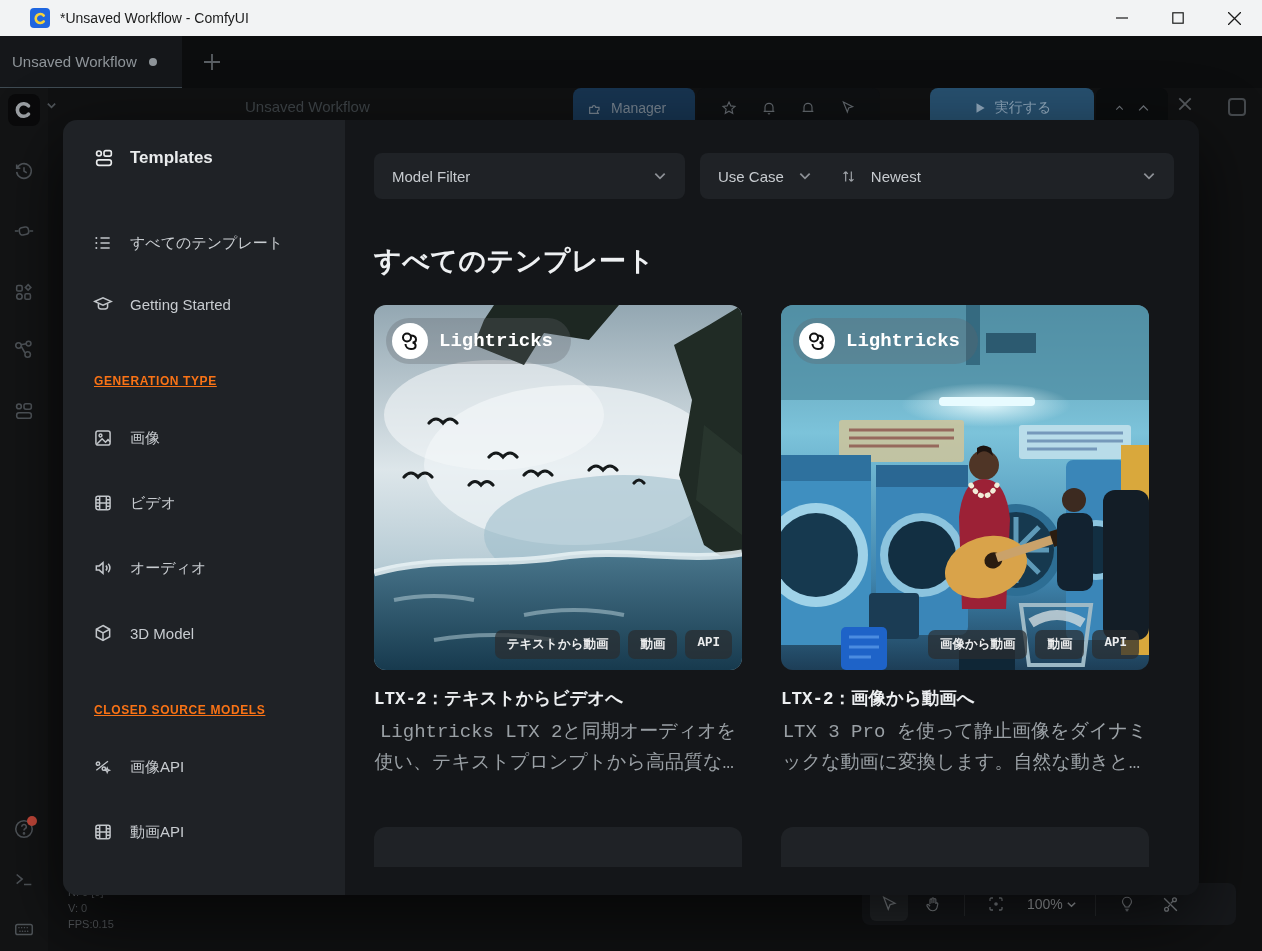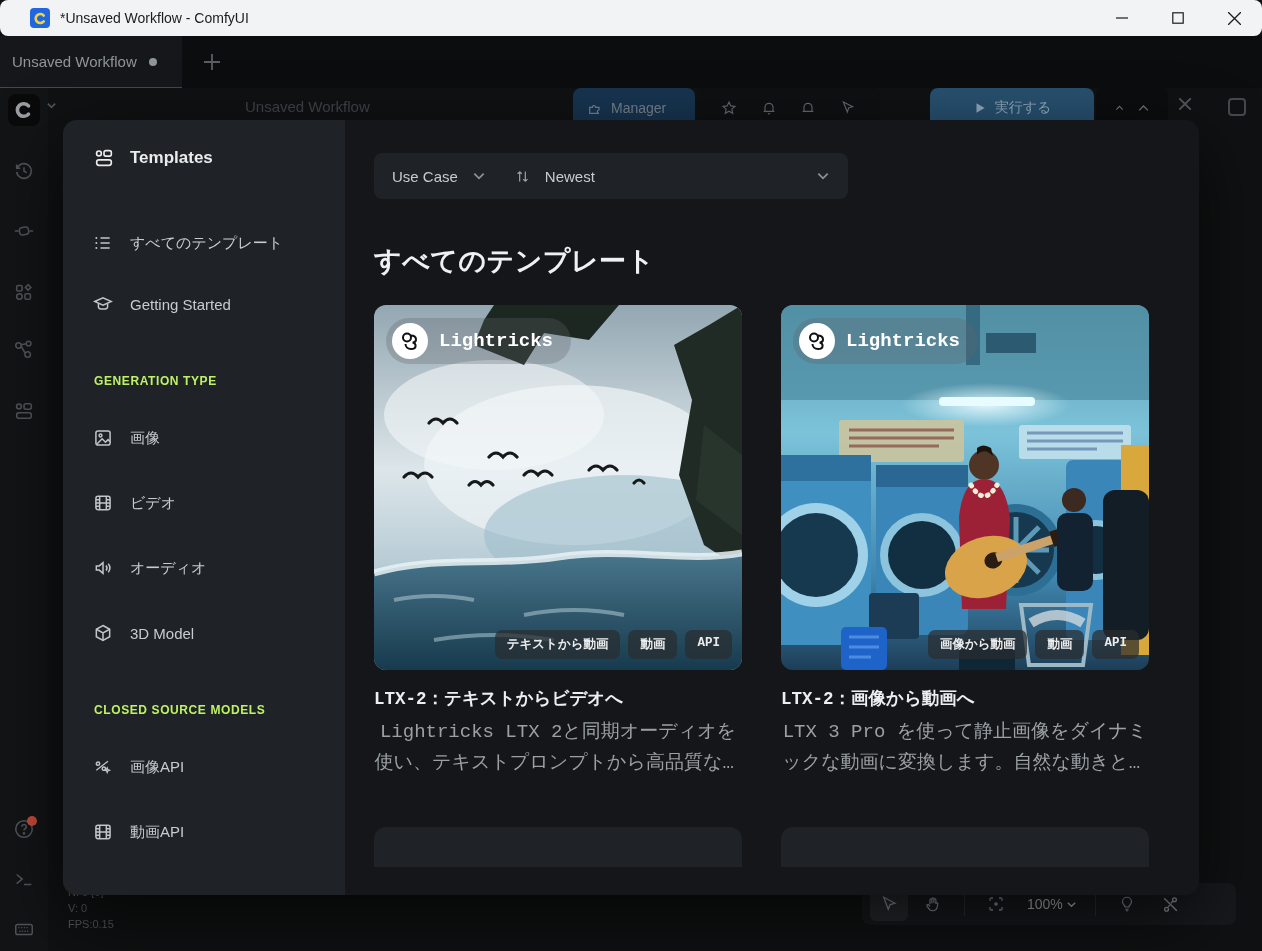--- a/index.html
+++ b/index.html
@@ -1,21 +1,21 @@
 <!DOCTYPE html>
 <html><head>
 <meta charset="utf-8">
 <style>
   * { margin:0; padding:0; box-sizing:border-box; }
   html,body { width:1262px; height:951px; overflow:hidden; background:#0f1011;
     font-family:"Liberation Sans","DejaVu Sans",sans-serif; }
 
   
   .titlebar { position:absolute; left:0; top:0; width:1262px; height:36px;
-    background:#f2f3f4; display:flex; align-items:center;border-radius:8px; }
+    background:#f2f3f4; display:flex; align-items:center; }
   .app-icon { width:20px; height:20px; border-radius:4px; background:#1f66e0;
     margin-left:30px; display:flex; align-items:center; justify-content:center; }
   .titlebar .title { margin-left:10px; font-size:14px; color:#1c1c1c; }
   .win-controls { position:absolute; right:0; top:0; height:36px; display:flex; }
   .win-btn { width:56px; height:36px; display:flex; align-items:center; justify-content:center; }
 
   
   .tabbar { position:absolute; left:0; top:36px; width:1262px; height:52px; background:#0c0d0e;
     display:flex; align-items:stretch; }
   .wf-tab { width:182px; background:#15171a; border-bottom:1px solid #3e4a52;
@@ -60,21 +60,21 @@
   .modal { position:absolute; left:63px; top:120px; width:1136px; height:775px;
     border-radius:14px; overflow:hidden; display:flex; box-shadow:0 24px 70px rgba(0,0,0,.65); z-index:10; }
   .m-side { width:282px; background:#1f2226; flex:none; }
   .m-main { flex:1; background:#141619; position:relative; padding:0 25px 0 29px; }
 
   .tpl-header { display:flex; align-items:center; gap:15px; margin:27px 0 0 30px; }
   .tpl-header .txt { font-size:17px; font-weight:bold; color:#e9ebec; }
   .side-item { display:flex; align-items:center; gap:17px; margin:0 0 0 30px; height:24px;
     color:#c8ccd0; font-size:15px; }
   .side-item svg { flex:none; color:#c2c6ca; }
-  .side-section { margin:0 0 0 31px; font-size:12px; font-weight:bold; letter-spacing:.6px; color:#bef264; }
+  .side-section { margin:0 0 0 31px; font-size:12px; font-weight:bold; letter-spacing:.6px; color:#f97316;text-decoration:underline; }
 
   .search-row { display:flex; align-items:center; margin-top:25px; height:44px; position:relative; }
   .search-icon { color:#c6cacd; margin-left:12px; }
   .search-input { margin-left:21px; width:427px; height:44px; border-radius:22px; border:none;
     background:#26292d; color:#dfe2e4; font-size:15px; padding:0 18px; outline:none;
     font-family:"Liberation Sans","DejaVu Sans",sans-serif; }
   .search-input::placeholder { color:#8d9196; }
   .close-btn { position:absolute; right:31px; top:-1px; width:46px; height:46px; border-radius:10px;
     background:#47494e; border:none; display:flex; align-items:center; justify-content:center; cursor:pointer; }
 
@@ -384,20 +384,26 @@
           <rect x="3.5" y="4" width="17" height="16" rx="2.5"></rect>
           <path d="M8 4 v16 M16 4 v16 M3.5 12 h17 M3.5 8 h4.5 M3.5 16 h4.5 M16 8 h4.5 M16 16 h4.5"></path>
         </svg>
       <span>動画API</span>
     </div>
   </div>
 
   <div class="m-main">
 
     <div class="filter-row">
+      <div class="filter-box fb-model">
+        <span>Model Filter</span>
+        <svg class="chev" width="14" height="14" viewBox="0 0 12 12" fill="none" stroke="currentColor" stroke-width="1.5">
+            <path d="M2 4 l4 4 4-4"></path>
+          </svg>
+      </div>
       <div class="filter-box fb-right">
         <span>Use Case</span>
         <svg class="chev" width="14" height="14" viewBox="0 0 12 12" fill="none" stroke="currentColor" stroke-width="1.5">
             <path d="M2 4 l4 4 4-4"></path>
           </svg>
         <svg class="sort-icon" width="17" height="17" viewBox="0 0 24 24" fill="none" stroke="currentColor" stroke-width="1.7">
             <path d="M8 19 V5 M8 5 l-3 3.2 M8 5 l3 3.2 M16 5 v14 M16 19 l-3-3.2 M16 19 l3-3.2"></path>
           </svg>
         <span>Newest</span>
         <span class="grow"></span>

